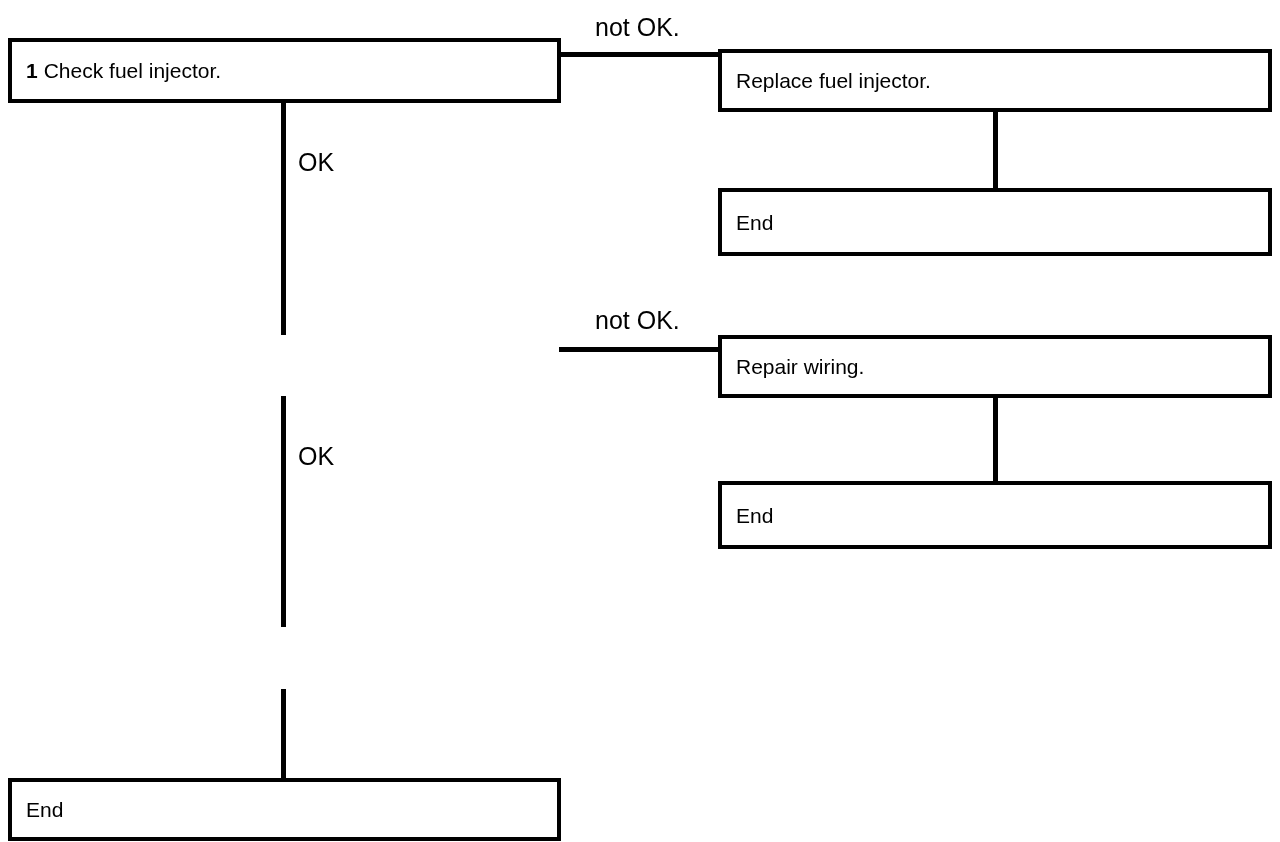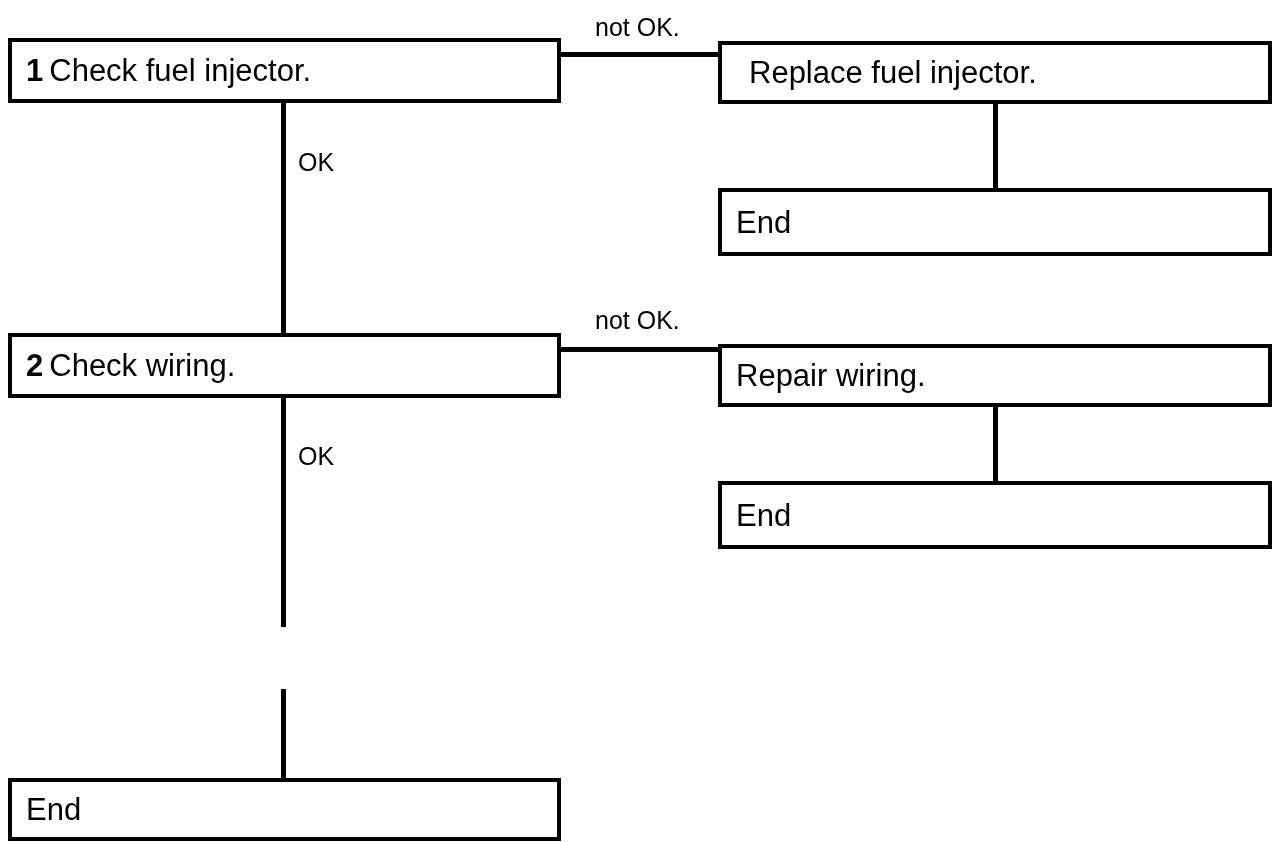--- a/index.html
+++ b/index.html
@@ -19,21 +19,21 @@
   .node {
     position: absolute;
     box-sizing: border-box;
     border: 4px solid #000000;
     background: #ffffff;
     display: flex;
     align-items: center;
   }
   .node-text {
     padding-left: 14px;
-    font-size: 31px;
+    font-size: 21px;
     line-height: 1;
     color: #000000;
     white-space: nowrap;
   }
   .step-num {
     font-weight: bold;
     margin-right: 6px;
   }
   .bold-text {
     font-weight: normal;
@@ -78,39 +78,34 @@
   <div class="edge-label" style="left:595px; top:300px;">not OK.</div>
 
   <div class="edge-label" style="left:298px; top:436px;">OK</div>
 
   <div class="node" style="left:8px; top:30px; width:553px; height:65px;">
     <div class="node-text">
       <span class="step-num">1</span><span>Check fuel injector.</span>
     </div>
   </div>
 
-  <div class="node" style="left:718px; top:33px; width:554px; height:63px;padding-left:13px;">
+  <div class="node" style="left:718px; top:41px; width:554px; height:63px;">
     <div class="node-text">
       <span>Replace fuel injector.</span>
     </div>
   </div>
 
   <div class="node" style="left:718px; top:180px; width:554px; height:68px;">
     <div class="node-text bold-text">
       <span>End</span>
     </div>
   </div>
 
-  <div class="node" style="left:8px; top:325px; width:553px; height:65px;">
-    <div class="node-text">
-      <span class="step-num">2</span><span>Check wiring.</span>
-    </div>
-  </div>
 
-  <div class="node" style="left:718px; top:336px; width:554px; height:63px;">
+  <div class="node" style="left:718px; top:327px; width:554px; height:63px;">
     <div class="node-text">
       <span>Repair wiring.</span>
     </div>
   </div>
 
   <div class="node" style="left:718px; top:473px; width:554px; height:68px;">
     <div class="node-text bold-text">
       <span>End</span>
     </div>
   </div>

